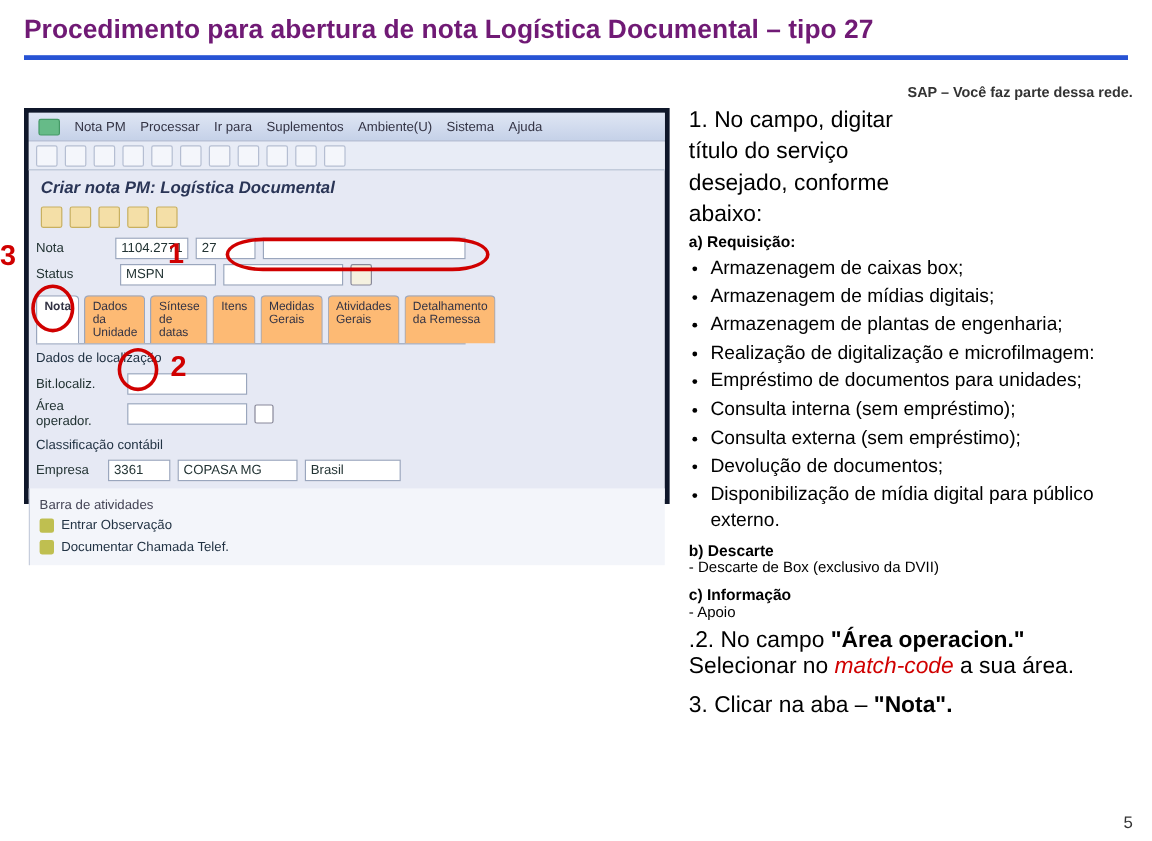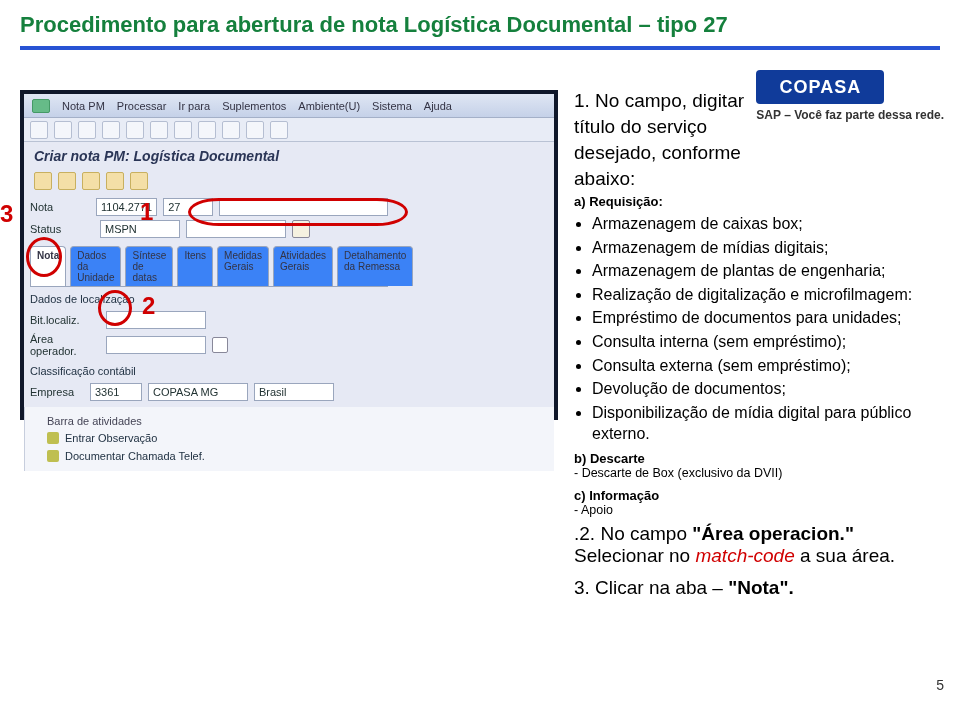--- a/index.html
+++ b/index.html
@@ -7,21 +7,21 @@
     width: 960px;
     height: 701px;
     font-family: Arial, sans-serif;
     background: #fff;
     position: relative;
     font-size: 13px;
   }
   .page-title {
     font-size: 22px;
     font-weight: bold;
-    color: #15803d;
+    color: #701a75;
     padding: 12px 20px 2px 20px;
   }
   .title-underline {
     height: 4px;
     background: #2753d4;
     margin: 6px 20px 0 20px;
   }
   .logo-block {
     position: absolute;
     top: 70px;
@@ -93,21 +93,21 @@
   .sap-body {
     display: flex;
     flex-direction: column;
   }
   .sap-left {
     width: 370px;
     padding: 4px 6px;
   }
   .sap-right {
     flex:1;
-    padding: 6px 18px;
+    padding: 6px 4px;
     background:#f3f5fa;
     border-left:1px solid #c7cedd;
     position:relative;
   }
   .side-title {
     font-size: 11px; color:#445; padding:2px 4px;
   }
   .side-item {
     font-size: 11px; color:#234; padding:3px 4px 3px 22px;
     position:relative;
@@ -129,21 +129,21 @@
   .inp.w64 { width:64px; }
   .inp.w80 { width:80px; }
   .inp.w180 { width:180px; }
   .inp.w100 { width:100px; }
   .tabs {
     display:flex; gap:4px; margin-top:6px;
     border-bottom:1px solid #9aa6bd;
     font-size:10px; color:#334;
   }
   .tab {
-    background:#3b82f6; border:1px solid #9aa6bd;
+    background:#fdba74; border:1px solid #9aa6bd;
     border-bottom:none;
     padding:3px 6px; border-radius:4px 4px 0 0;
   }
   .tab.active { background:#fff; font-weight:bold;}
   .section-title {
     font-size:11px; color:#234; margin-top:6px; padding-bottom:2px;
   }
   .section-title + .row { margin-top:2px; }
 
   
@@ -173,21 +173,20 @@
     position:absolute; right:16px; bottom:8px; font-size:14px; color:#333;
   }
 </style>
 </head>
 <body>
 
 <div class="page-title">Procedimento para abertura de nota  Logística Documental – tipo 27</div>
 <div class="title-underline"></div>
 
 <div class="logo-block">
-  <div class="logo-box">COPASA</div>
   <div class="logo-sub">SAP – Você faz parte dessa rede.</div>
 </div>
 
 <div class="content">
   <div class="left-col">
     <div class="sap-window">
 
       <div class="sap-titlebar">
         <span style="width:18px;height:14px;background:#6b8; border:1px solid #496; border-radius:2px;"></span>
         <span>Nota PM</span>

